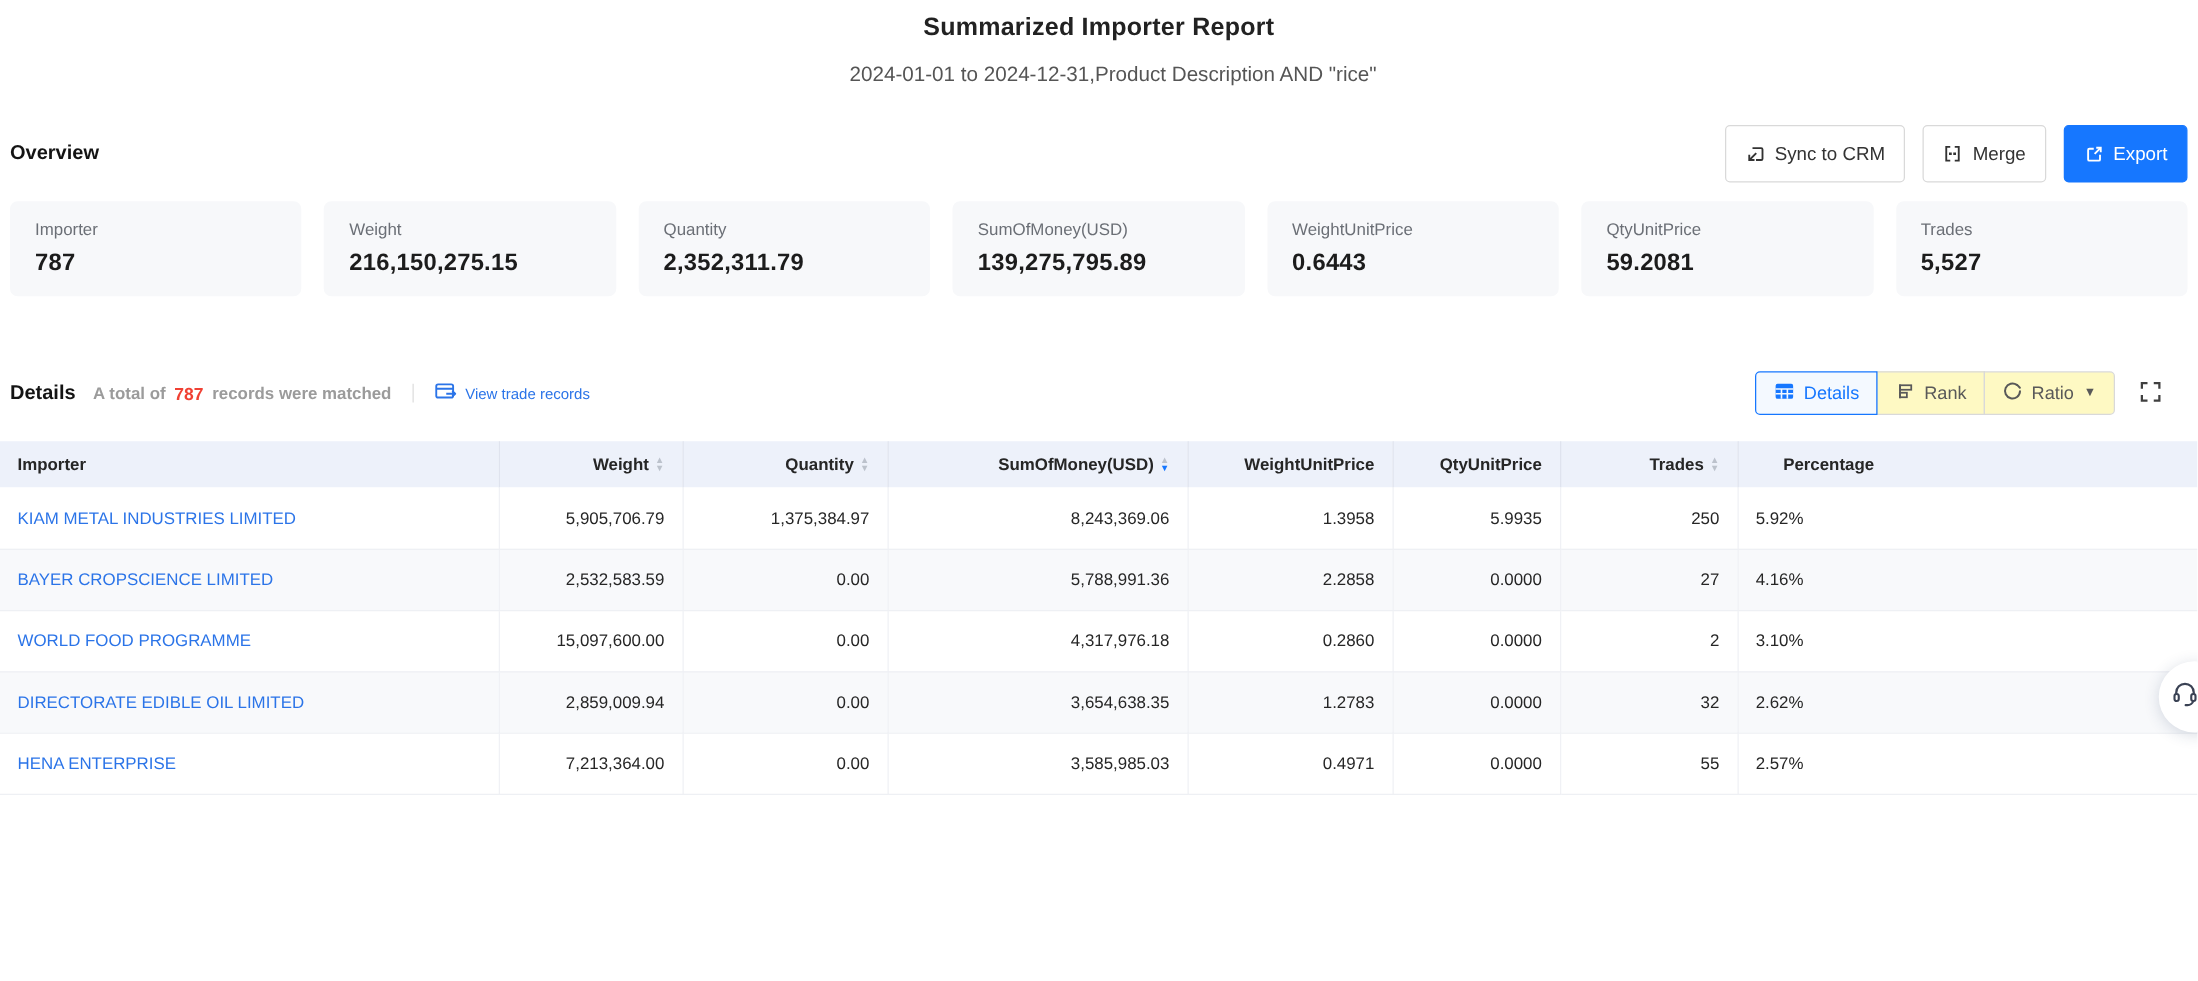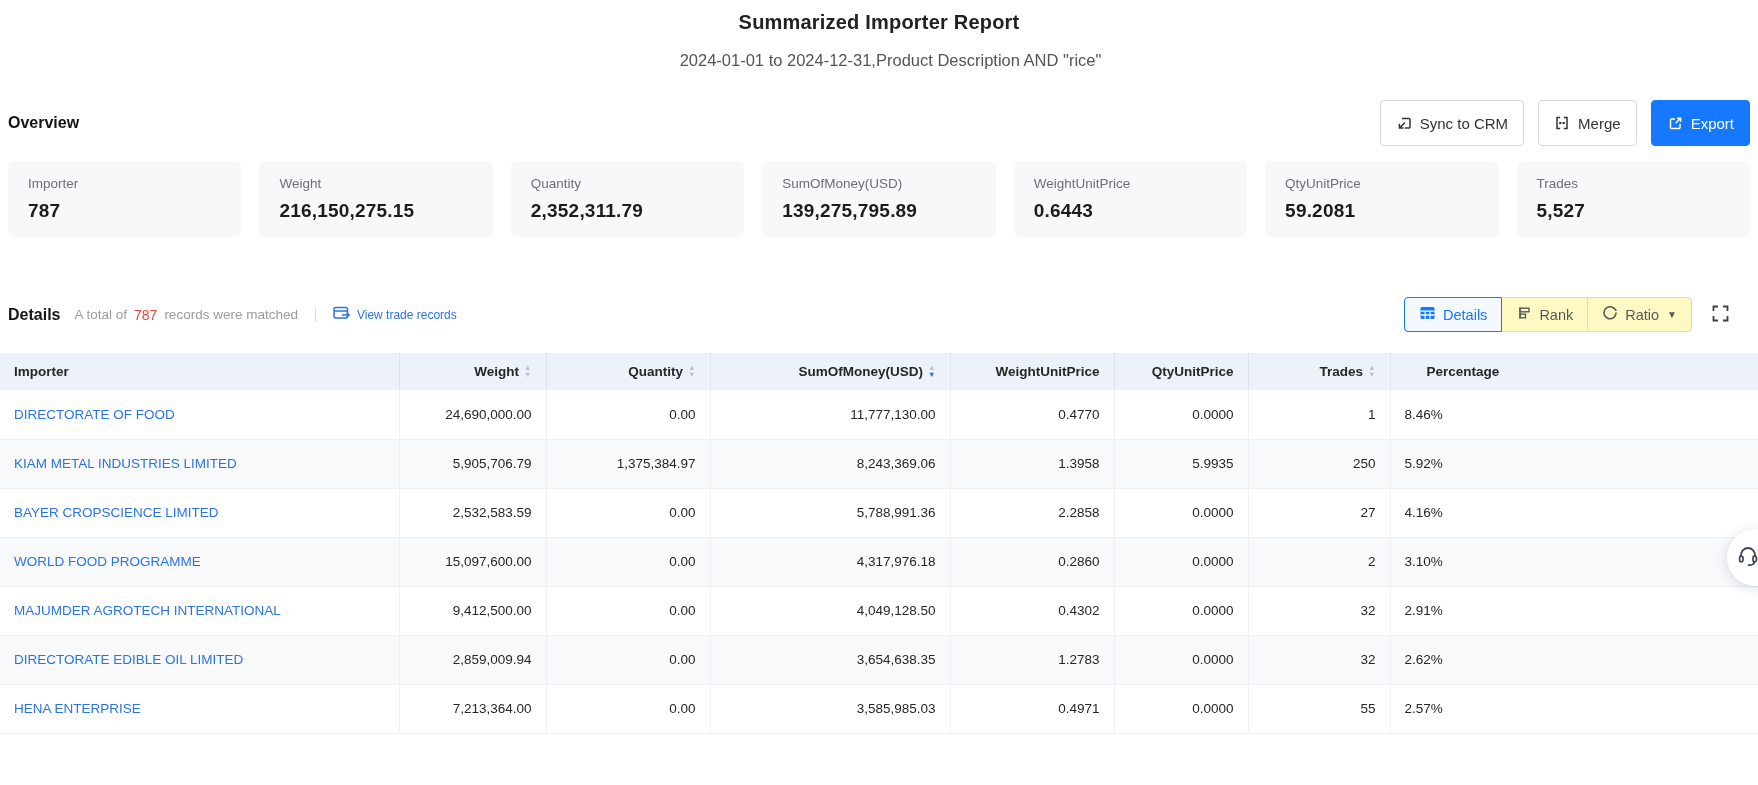--- a/index.html
+++ b/index.html
@@ -29,21 +29,21 @@
 
   
   .cards { display:flex; gap:18px; margin:15px 8px 0; }
   .card { flex:1; background:#f7f8fa; border-radius:6px; padding:15px 20px; height:76px; }
   .card-label { font-size:13.5px; color:#6b6f76; }
   .card-value { margin-top:9px; font-size:19px; font-weight:700; color:#1c1c1c; letter-spacing:.2px; }
 
   
   .details-bar { display:flex; align-items:center; justify-content:space-between; margin-top:60px; padding:0 8px; }
   .details-left { display:flex; align-items:center; }
-  .matched { margin-left:14px; font-size:13.5px; color:#9b9b9b; display:flex; align-items:center; }
+  .matched { margin-left:14px; font-size:13.5px; color:#9b9b9b; display:flex; align-items:center;font-weight:bold; }
   .matched .count { color:var(--red); margin:0 7px; font-size:14px; }
   .vdiv { width:1px; height:15px; background:#ddd; margin:0 17px; }
   .link { color:var(--link); font-size:12px; display:inline-flex; align-items:center; gap:7px; text-decoration:none; cursor:pointer; }
   .details-right { display:flex; align-items:center; }
   .seg-group { display:flex; }
   .seg {
     height:35px; padding:0 14px; background:#fef9c3; border:1px solid #d9d9d9; font-size:14.5px; color:#595959;
     display:inline-flex; align-items:center; gap:7px; cursor:pointer; margin-left:-1px; position:relative;
     font-family:inherit;
   }
@@ -295,30 +295,20 @@
           </th>
           <th class="left">
             <div class="th-inner">
               <span>Percentage</span>
             </div>
           </th>
         </tr>
       </thead>
     <tbody id="tbody">
         <tr>
-          <td class="left"><a class="imp-link">DIRECTORATE OF FOOD</a></td>
-          <td class="right">24,690,000.00</td>
-          <td class="right">0.00</td>
-          <td class="right">11,777,130.00</td>
-          <td class="right">0.4770</td>
-          <td class="right">0.0000</td>
-          <td class="right">1</td>
-          <td class="left">8.46%</td>
-        </tr>
-        <tr>
           <td class="left"><a class="imp-link">KIAM METAL INDUSTRIES LIMITED</a></td>
           <td class="right">5,905,706.79</td>
           <td class="right">1,375,384.97</td>
           <td class="right">8,243,369.06</td>
           <td class="right">1.3958</td>
           <td class="right">5.9935</td>
           <td class="right">250</td>
           <td class="left">5.92%</td>
         </tr>
         <tr>
@@ -333,30 +323,20 @@
         </tr>
         <tr>
           <td class="left"><a class="imp-link">WORLD FOOD PROGRAMME</a></td>
           <td class="right">15,097,600.00</td>
           <td class="right">0.00</td>
           <td class="right">4,317,976.18</td>
           <td class="right">0.2860</td>
           <td class="right">0.0000</td>
           <td class="right">2</td>
           <td class="left">3.10%</td>
-        </tr>
-        <tr>
-          <td class="left"><a class="imp-link">MAJUMDER AGROTECH INTERNATIONAL</a></td>
-          <td class="right">9,412,500.00</td>
-          <td class="right">0.00</td>
-          <td class="right">4,049,128.50</td>
-          <td class="right">0.4302</td>
-          <td class="right">0.0000</td>
-          <td class="right">32</td>
-          <td class="left">2.91%</td>
         </tr>
         <tr>
           <td class="left"><a class="imp-link">DIRECTORATE EDIBLE OIL LIMITED</a></td>
           <td class="right">2,859,009.94</td>
           <td class="right">0.00</td>
           <td class="right">3,654,638.35</td>
           <td class="right">1.2783</td>
           <td class="right">0.0000</td>
           <td class="right">32</td>
           <td class="left">2.62%</td>

